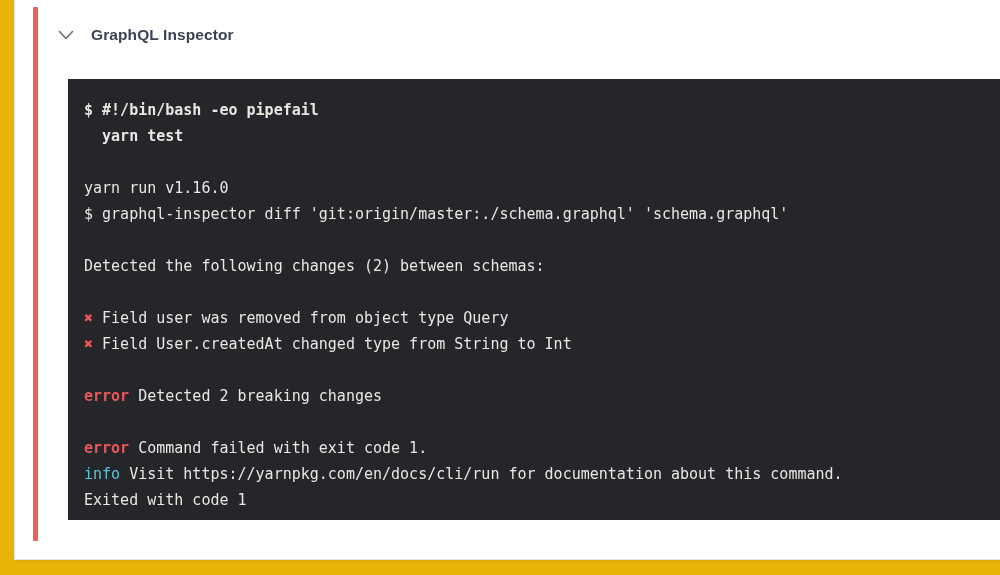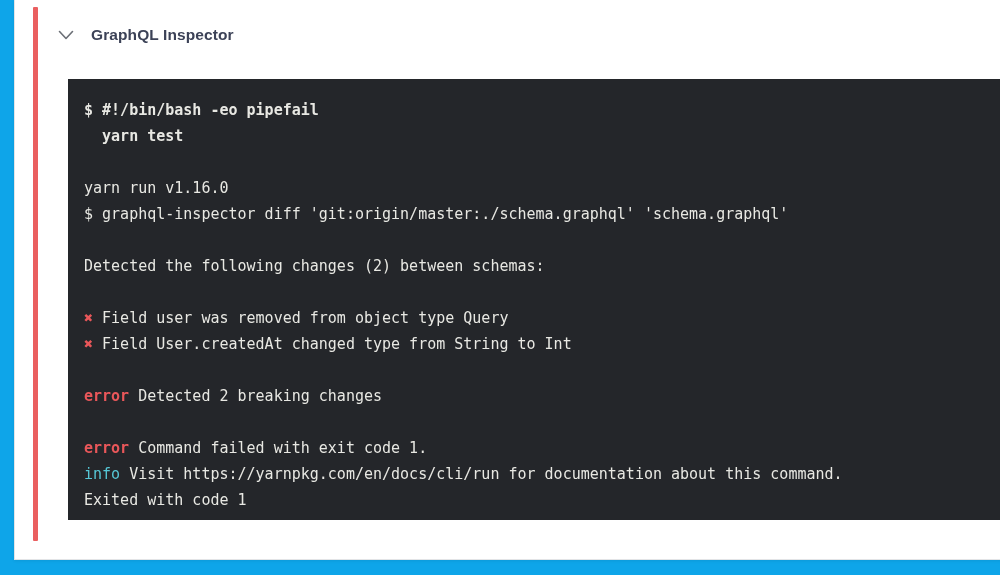--- a/index.html
+++ b/index.html
@@ -15,21 +15,21 @@
     background: #eceded;
     font-family: "Liberation Sans", sans-serif;
     -webkit-font-smoothing: antialiased;
   }
 
   
   .page {
     position: relative;
     width: 1000px;
     height: 575px;
-    background: #0ea5e9;
+    background: #eab308;
   }
 
   .card {
     position: absolute;
     left: 14px;
     top: 0px;
     width: 1000px;      
     height: 560px;
     background: #ffffff;
     border: 1px solid #e3e4e6;

